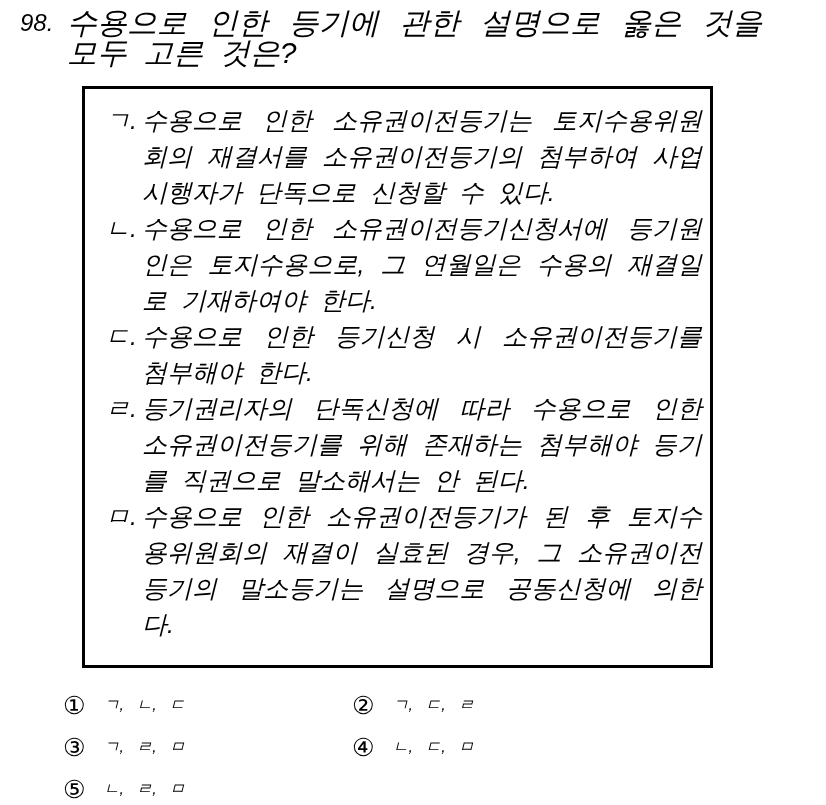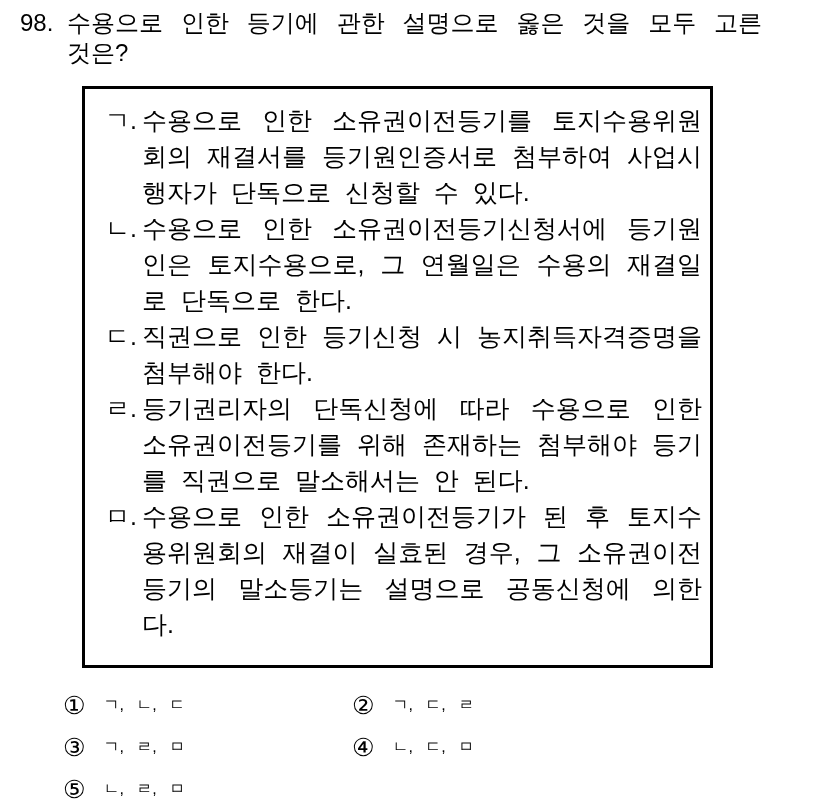--- a/index.html
+++ b/index.html
@@ -1,34 +1,34 @@
 <!DOCTYPE html>
 <html><head>
 <meta charset="utf-8">
 <style>
-  * { margin: 0; padding: 0; box-sizing: border-box; }
+  * { margin: 0; padding: 0; box-sizing: border-box; font-style: italic; }
   html, body {
     width: 826px; height: 805px;
     background: #ffffff;
     font-family: "Liberation Sans", "DejaVu Sans", sans-serif;
     color: #000000;
     overflow: hidden;
   }
   .page { position: relative; width: 826px; height: 805px; background: #ffffff; }
 
   
   .question { position: absolute; left: 20px; top: 8px; width: 750px; display: flex; }
   .qnum {
     width: 47px; flex: 0 0 47px;
     font-size: 24px; line-height: 30px;
     letter-spacing: 0px;
   }
   .qtext {
     width: 695px;
-    font-size: 24px; line-height: 30px;
+    font-size: 30px; line-height: 30px;
     text-align: justify;
     word-spacing: 8px;
     word-break: normal;
   }
 
   
   .box {
     position: absolute; left: 82px; top: 86px;
     width: 631px; height: 582px;
     border: 3px solid #000000;
@@ -65,29 +65,29 @@
 <div class="page">
 
   <div class="question">
     <span class="qnum">98.</span>
     <div class="qtext">수용으로 인한 등기에 관한 설명으로 옳은 것을 모두 고른 것은?</div>
   </div>
 
   <div class="box">
     <div class="item">
       <span class="marker">ㄱ.</span>
-      <span class="itext">수용으로 인한 소유권이전등기를 토지수용위원회의 재결서를 등기원인증서로 첨부하여 사업시행자가 단독으로 신청할 수 있다.</span>
+      <span class="itext">수용으로 인한 소유권이전등기는 토지수용위원회의 재결서를 소유권이전등기의 첨부하여 사업시행자가 단독으로 신청할 수 있다.</span>
     </div>
     <div class="item">
       <span class="marker">ㄴ.</span>
-      <span class="itext">수용으로 인한 소유권이전등기신청서에 등기원인은 토지수용으로, 그 연월일은 수용의 재결일로 단독으로 한다.</span>
+      <span class="itext">수용으로 인한 소유권이전등기신청서에 등기원인은 토지수용으로, 그 연월일은 수용의 재결일로 기재하여야 한다.</span>
     </div>
     <div class="item">
       <span class="marker">ㄷ.</span>
-      <span class="itext">직권으로 인한 등기신청 시 농지취득자격증명을 첨부해야 한다.</span>
+      <span class="itext">수용으로 인한 등기신청 시 소유권이전등기를 첨부해야 한다.</span>
     </div>
     <div class="item">
       <span class="marker">ㄹ.</span>
       <span class="itext">등기권리자의 단독신청에 따라 수용으로 인한 소유권이전등기를 위해 존재하는 첨부해야 등기를 직권으로 말소해서는 안 된다.</span>
     </div>
     <div class="item">
       <span class="marker">ㅁ.</span>
       <span class="itext">수용으로 인한 소유권이전등기가 된 후 토지수용위원회의 재결이 실효된 경우, 그 소유권이전등기의 말소등기는 설명으로 공동신청에 의한다.</span>
     </div>
   </div>

